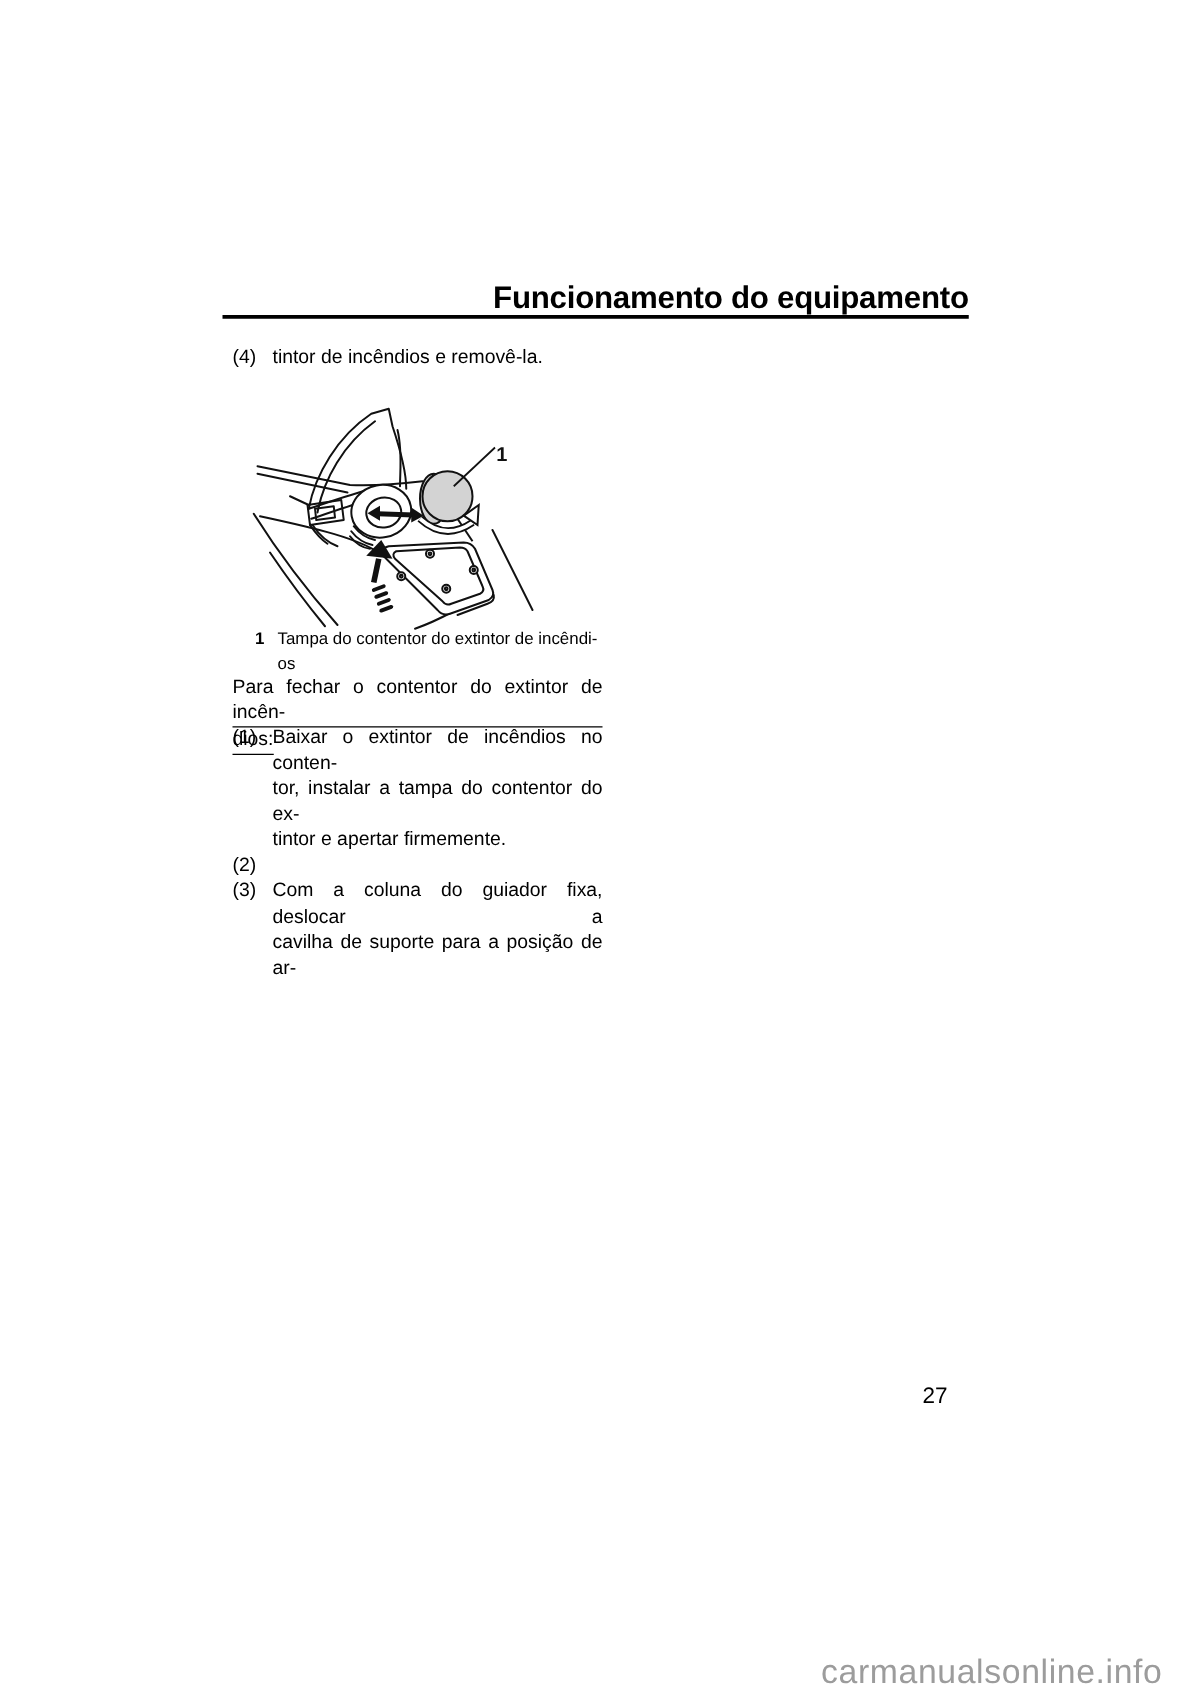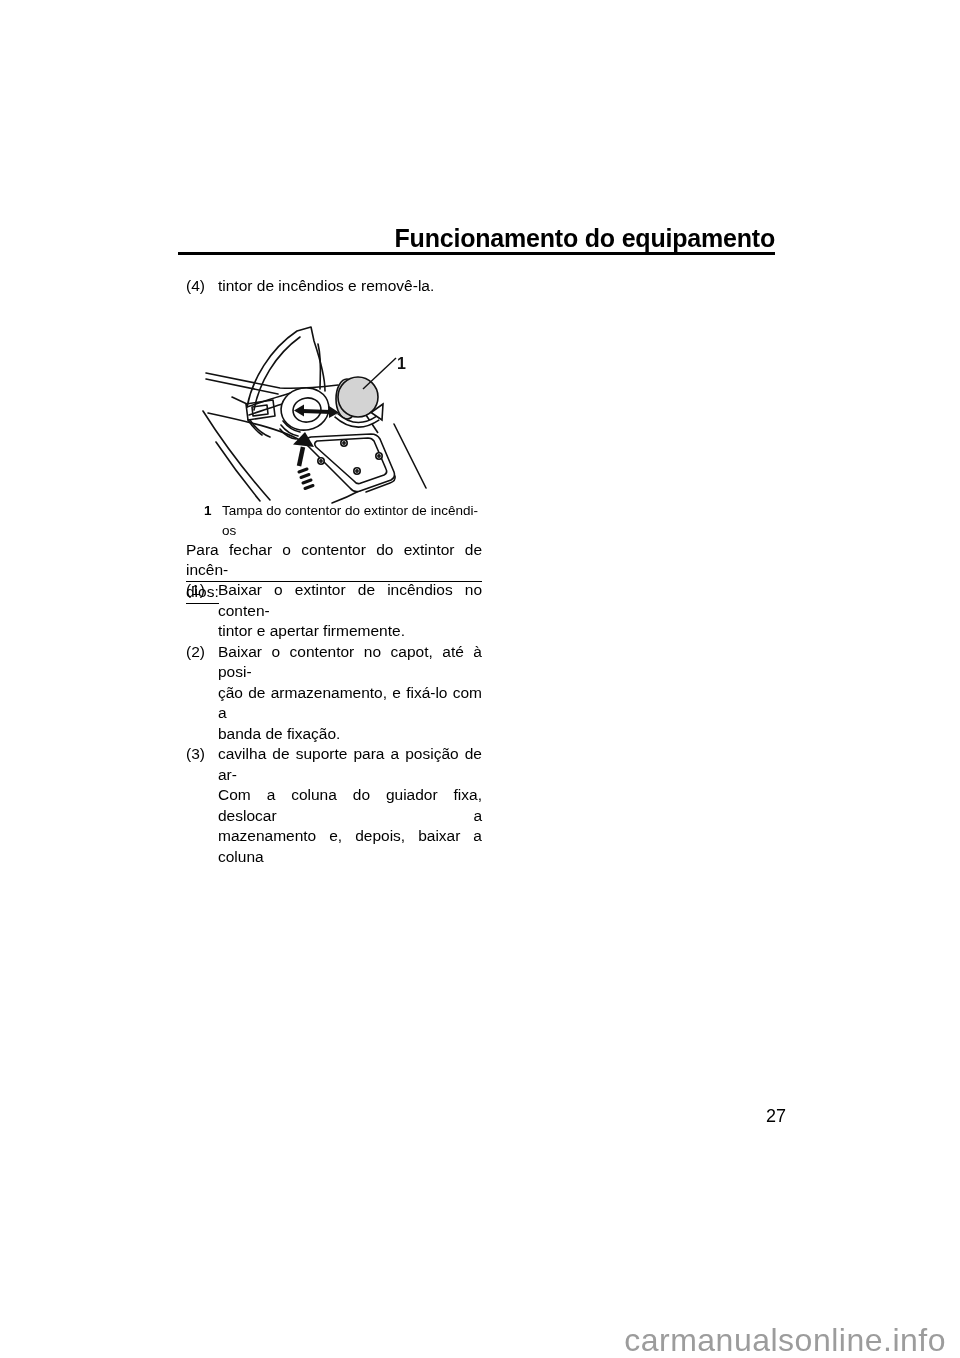--- a/index.html
+++ b/index.html
@@ -25,23 +25,23 @@
   .caption{position:absolute;left:204px;top:501px;width:280px;font-size:13.5px;line-height:20px;display:flex;}
   .cap-num{flex:none;width:18px;font-weight:bold;}
   
   .closing-heading{position:absolute;left:186px;top:540px;width:296px;font-size:15.5px;line-height:20px;}
   .closing-heading .hl{display:block;}
   .closing-heading .hl span{display:inline-block;border-bottom:1.5px solid #000;padding-bottom:1px;}
   .closing-heading .hl.jl span{width:100%;}
   
   .closing-steps{position:absolute;left:186px;top:580px;width:296px;font-size:15.5px;line-height:20.5px;}
   
-  .page-number{position:absolute;left:738px;top:1106px;width:48px;text-align:right;font-size:18px;}
+  .page-number{position:absolute;left:738px;top:1106px;width:48px;text-align:left;font-size:18px;}
   .watermark{
-    position:absolute;right:14px;top:1322px;font-size:32px;font-weight:300;
+    position:absolute;right:30px;top:1322px;font-size:27px;font-weight:300;
     color:#9c9c9c;letter-spacing:0.5px;white-space:nowrap;
   }
 </style>
 </head>
 <body>
 
 <div class="page">
 
   <div class="title">Funcionamento do equipamento</div>
   <div class="rule"></div>
@@ -154,37 +154,32 @@
   <div class="closing-heading">
     <span class="hl jl"><span>Para fechar o contentor do extintor de incên-</span></span>
     <span class="hl fl"><span>dios:</span></span>
   </div>
 
   <div class="closing-steps">
     <div class="step">
       <span class="step-num">(1)</span>
       <span class="step-text">
         <span class="jl" style="display:block">Baixar o extintor de incêndios no conten-</span>
+        <span class="jl" style="display:block">tor, instalar a tampa do contentor do ex-</span>
         <span class="fl" style="display:block">tintor e apertar firmemente.</span>
       </span>
     </div>
     <div class="step">
       <span class="step-num">(2)</span>
-      <span class="step-text">
-        <span class="jl" style="display:block">Baixar o contentor no capot, até à posi-</span>
-        <span class="jl" style="display:block">ção de armazenamento, e fixá-lo com a</span>
-        <span class="fl" style="display:block">banda de fixação.</span>
-      </span>
     </div>
     <div class="step">
       <span class="step-num">(3)</span>
       <span class="step-text">
+        <span class="jl" style="display:block">Com a coluna do guiador fixa, deslocar a</span>
         <span class="jl" style="display:block">cavilha de suporte para a posição de ar-</span>
-        <span class="jl" style="display:block">Com a coluna do guiador fixa, deslocar a</span>
-        <span class="jl" style="display:block">mazenamento e, depois, baixar a coluna</span>
       </span>
     </div>
   </div>
 
   <div class="page-number">27</div>
   <div class="watermark">carmanualsonline.info</div>
 
 </div>
 
 </body></html>

